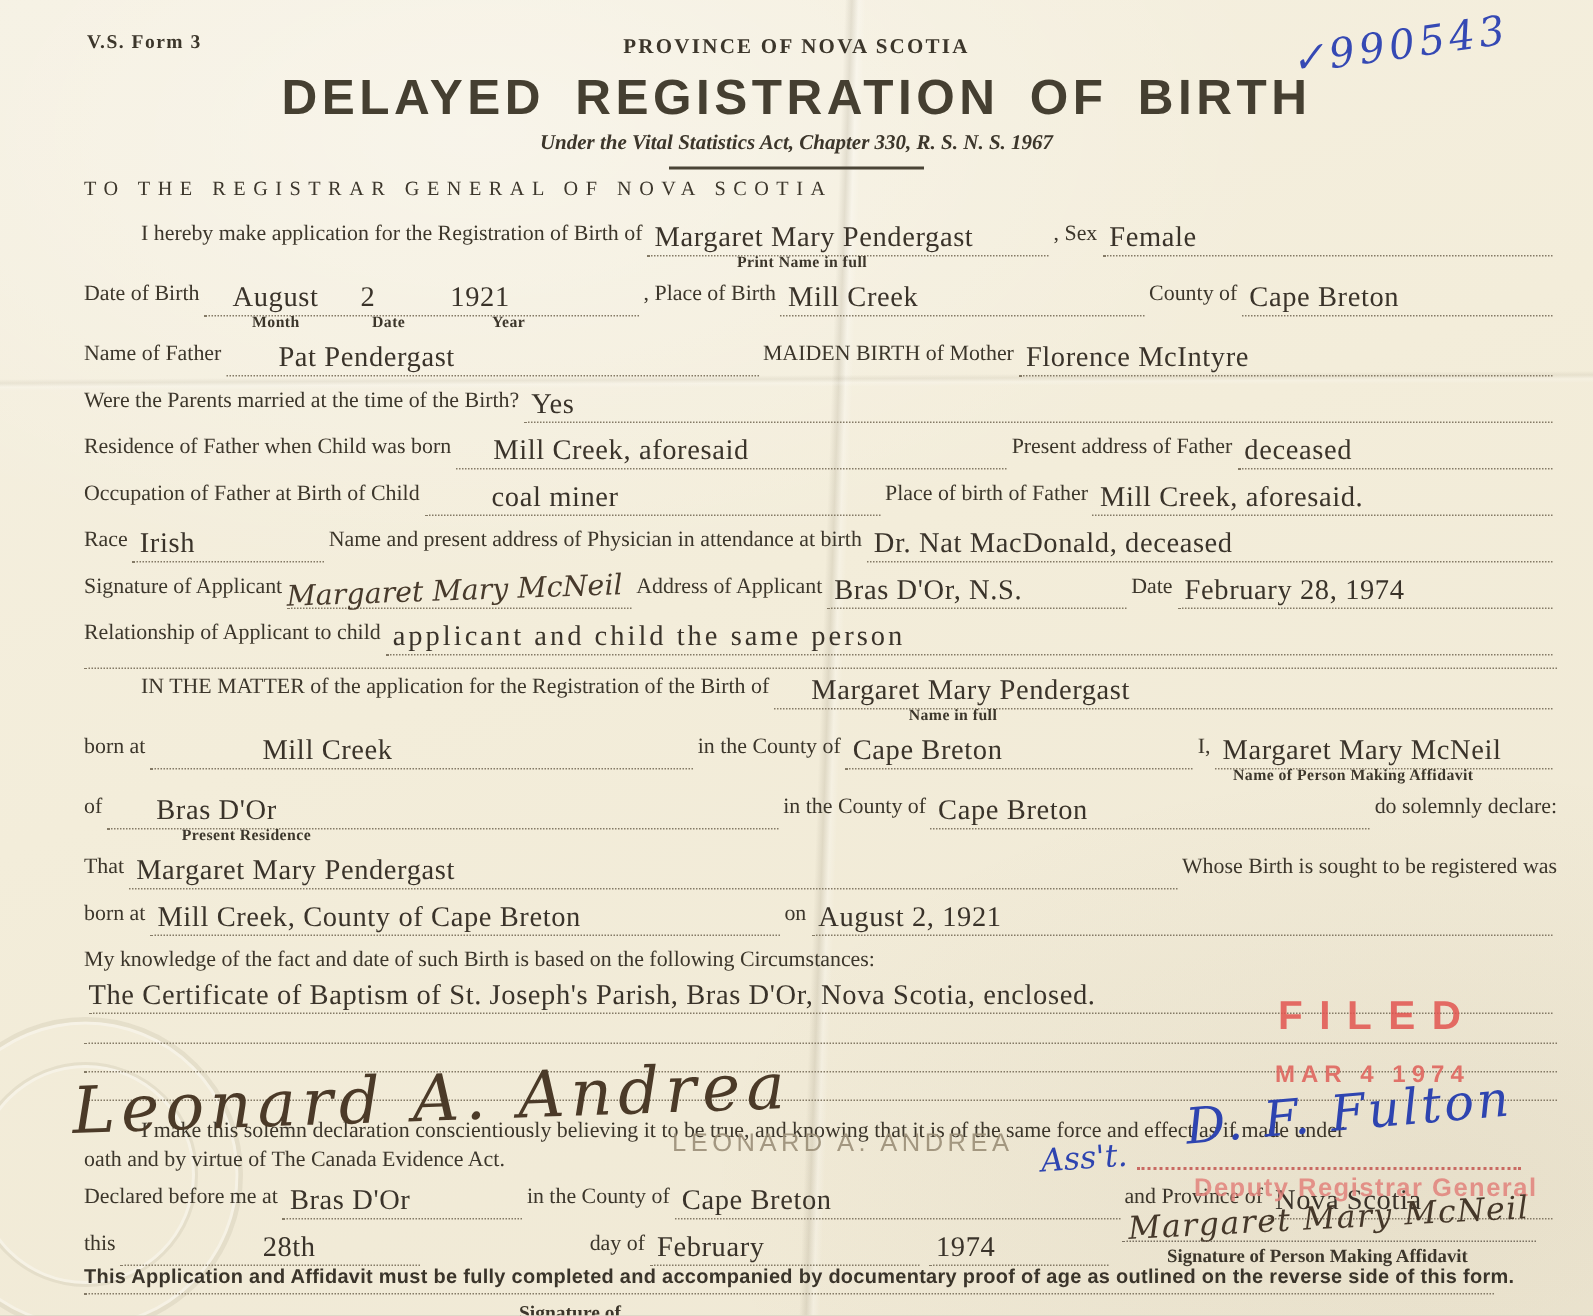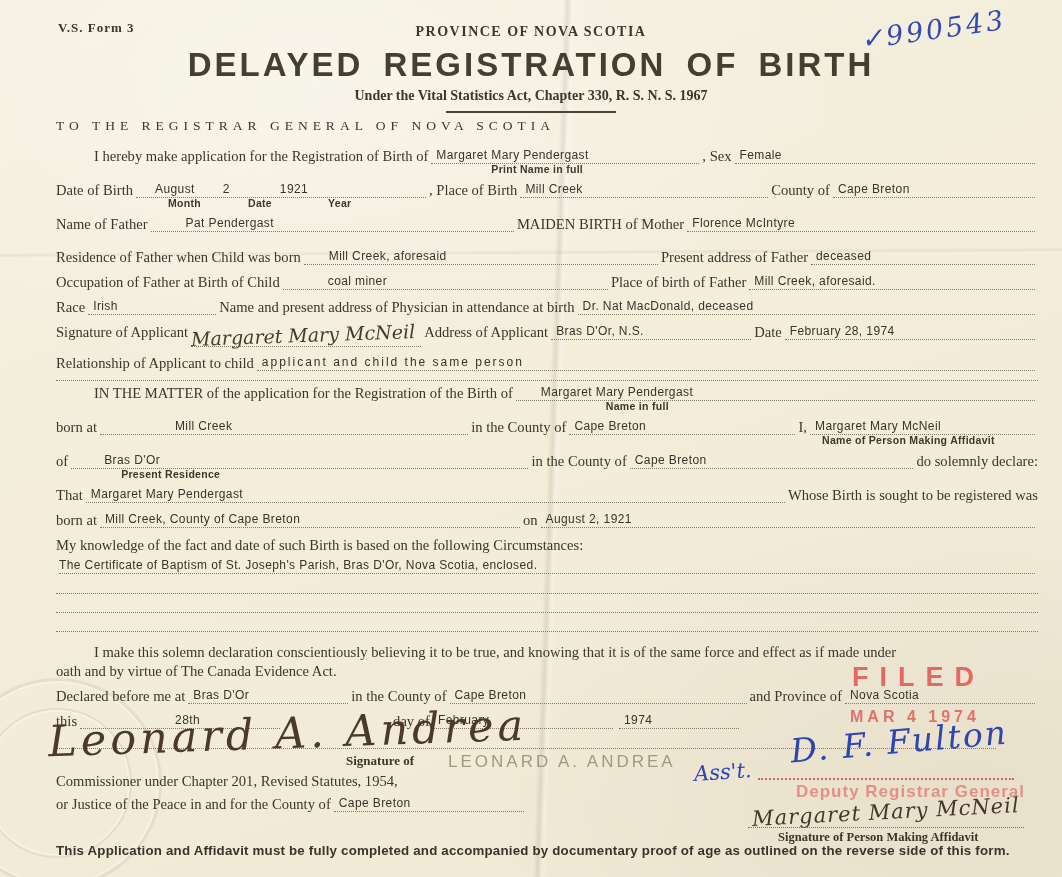--- a/index.html
+++ b/index.html
@@ -15,33 +15,33 @@
   }
   .crease { position:absolute; background:linear-gradient(90deg, rgba(0,0,0,0), rgba(90,80,55,0.12), rgba(255,255,255,0.25), rgba(0,0,0,0)); pointer-events:none; }
   .crease.v1 { left:548px; top:0; width:14px; height:877px; transform:skewX(-2deg); }
   .crease.h1 { left:0; top:250px; width:1062px; height:8px; transform:rotate(-0.3deg);
       background:linear-gradient(180deg, rgba(0,0,0,0), rgba(90,80,55,0.08), rgba(255,255,255,0.2), rgba(0,0,0,0)); }
   
   .formno { position:absolute; left:58px; top:20px; font-size:13px; font-weight:bold; letter-spacing:1px;font-family:Liberation Serif, serif; }
   .hdr { position:absolute; left:0; top:24px; width:1062px; text-align:center; }
   .province { font-size:14px; font-weight:bold; letter-spacing:1.5px; }
   .title { font-family:"Liberation Sans", sans-serif; font-size:33px; font-weight:bold; letter-spacing:3px; color:#453f31; margin-top:6px; word-spacing:8px; }
-  .act { font-size:14px; font-weight:bold; margin-top:4px; }
+  .act { font-size:14px; font-weight:bold; margin-top:4px;font-style:italic; }
   .hr-rule { width:170px; height:2px; background:#4a4436; margin:7px auto 0 auto; }
   .filenum { position:absolute; left:860px; top:14px; font-family:"DejaVu Serif", serif; font-style:italic;
       font-size:27px; color:#3549b4; transform:rotate(-8deg); letter-spacing:3px; }
   
   .body-col { position:absolute; left:56px; top:118px; width:982px; }
   .ln { display:flex; align-items:flex-start; white-space:nowrap; font-size:14.6px; margin-bottom:8px; }
   .lbl { flex:none; }
   .ind { width:38px; flex:none; }
   .fld { display:flex; align-items:baseline; border-bottom:1.6px dotted #847a66; position:relative; margin:0 3px; min-height:16px; }
   .grow { flex:1 1 auto; }
-  .typed { font-family:Liberation Sans, sans-serif; font-size:12px; letter-spacing:0.4px; color:#3a332a; padding:0 5px; white-space:nowrap; }
-  .note { position:absolute; top:101%; font-size:10.5px; font-weight:bold; letter-spacing:0.3px; white-space:nowrap; font-family:Liberation Sans, sans-serif; color:#3c362b; }
+  .typed { font-family:Liberation Serif, serif; font-size:19px; letter-spacing:0.4px; color:#3a332a; padding:0 5px; white-space:nowrap; }
+  .note { position:absolute; top:101%; font-size:10.5px; font-weight:bold; letter-spacing:0.3px; white-space:nowrap; font-family:Liberation Serif, serif; color:#3c362b; }
   .hand { font-family:"DejaVu Serif", serif; font-style:italic; color:#473a2c; }
   .addressee { font-size:13.5px; letter-spacing:5px; margin-bottom:14px; }
   .mb-note { margin-bottom:17px; }
   .dotted-rule { border-bottom:1.8px dotted #847a66; margin:2px 0 4px 0; }
   .affi-head { text-align:center; font-family:"Liberation Sans", sans-serif; font-weight:bold; font-size:29px;
       letter-spacing:2px; color:#453f31; margin:2px 0 12px 0; }
   .decl-par { font-size:14.6px; margin-bottom:2px; }
   .blank-ln { height:12px; border-bottom:1.6px dotted #847a66; margin-bottom:7px; }
   
   .ovl { position:absolute; pointer-events:none; }
@@ -134,20 +134,24 @@
       <span class="fld grow">
         <span class="typed" style="margin-left:30px">Pat Pendergast</span>
       </span>
       <span class="lbl">MAIDEN BIRTH of Mother</span>
       <span class="fld grow">
         <span class="typed">Florence McIntyre</span>
       </span>
     </div>
 
     <div class="ln">
+      <span class="lbl">Were the Parents married at the time of the Birth?</span>
+      <span class="fld grow">
+        <span class="typed">Yes</span>
+      </span>
     </div>
 
     <div class="ln">
       <span class="lbl">Residence of Father when Child was born</span>
       <span class="fld grow" style="flex-grow:1.3">
         <span class="typed" style="margin-left:20px">Mill Creek, aforesaid</span>
       </span>
       <span class="lbl">Present address of Father</span>
       <span class="fld grow">
         <span class="typed">deceased</span>

